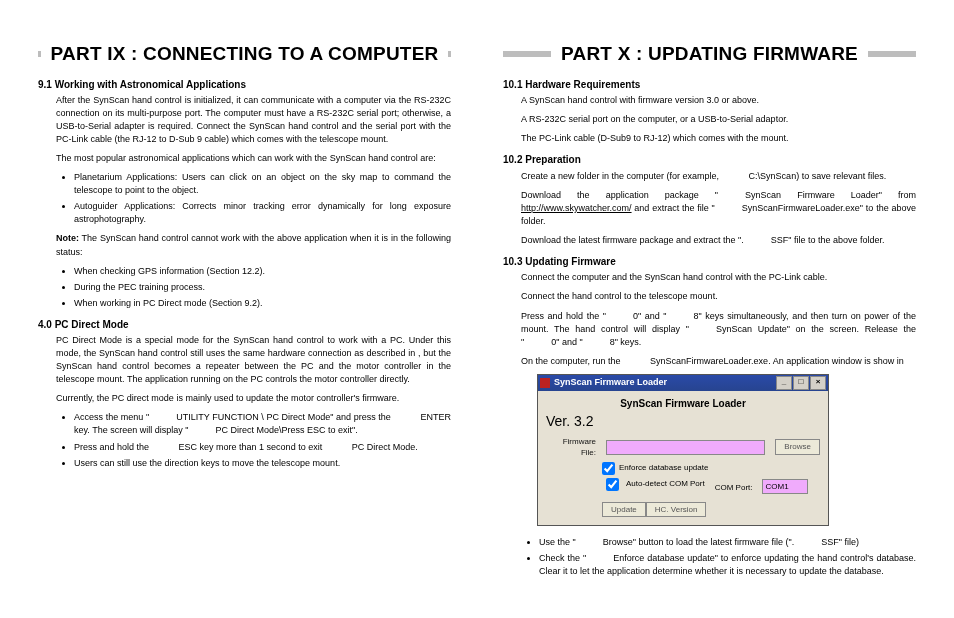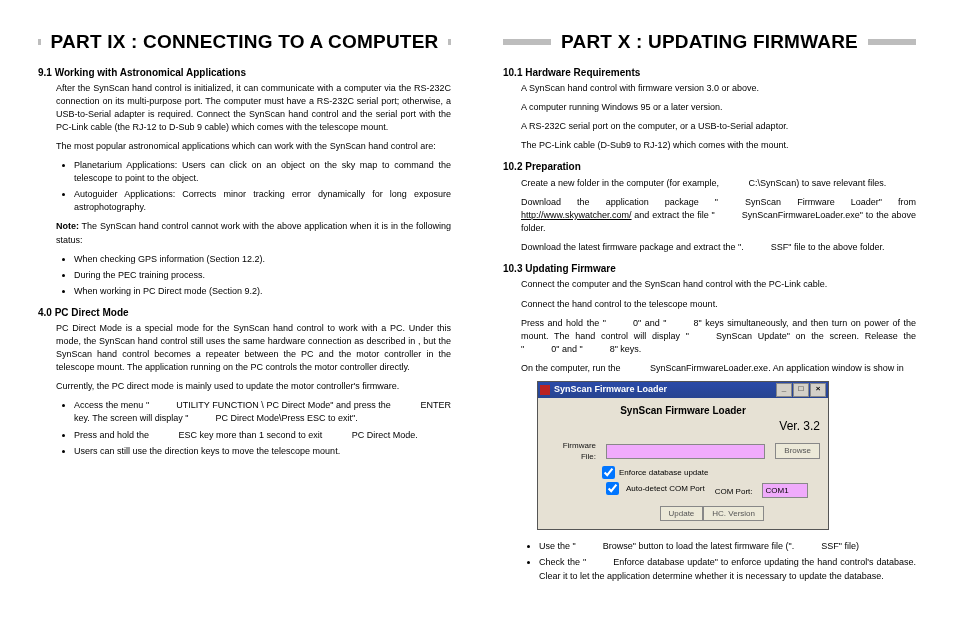--- a/index.html
+++ b/index.html
@@ -14,20 +14,21 @@
     height: 618px;
     box-sizing: border-box;
   }
   .columns {
     display: flex;
     gap: 52px;
   }
   .col {
     flex: 1;
     min-width: 0;
+    margin-top: 12px;
   }
   .part-header {
     display: flex;
     align-items: center;
     justify-content: center;
     gap: 10px;
     margin-bottom: 10px;
   }
   .part-header .bar {
     flex: 1;
@@ -88,34 +89,34 @@
   }
   .appshot .sysbtns { display:flex; gap:0; }
   .appshot .sysbtn {
     width: 14px; height: 12px;
     background:#d4d0c8; border:1px solid #888;
     font-size:8px; line-height:10px; text-align:center; color:#000;
     margin-left:1px;
   }
   .appshot .inner { padding: 4px 8px 8px 8px; }
   .appshot .app-title { text-align:center; font-weight:bold; font-size:10px; margin:2px 0 0 0; }
-  .appshot .app-ver { text-align:right; font-size:12px; margin-bottom:4px; }
+  .appshot .app-ver { text-align:left; font-size:14px; margin-bottom:4px; }
   .appshot .row { display:flex; align-items:center; gap:10px; margin:3px 0; font-size:8px; }
   .appshot .lbl { width:50px; text-align:right; color:#111; }
   .appshot input[type=text] {
     height:13px; border:1px solid #888; background:#f0abfc; font-size:8px; padding:0 2px;
   }
   .appshot .btn {
     border:1px solid #888; background:#ece9d8; padding:1px 8px; font-size:8px;
     color:#555;
   }
   .appshot .chk { display:flex; align-items:center; gap:4px; font-size:8px; margin-left:56px;}
   .appshot .chk input { margin:0; }
   .appshot .rowline { margin-left:56px; display:flex; align-items:flex-end; gap:10px; font-size:8px;}
-  .appshot .btnrow { display:flex; justify-content:flex-end; margin:8px 56px 0 56px;}
+  .appshot .btnrow { display:flex; justify-content:flex-start; margin:8px 56px 0 56px;}
 </style>
 </head>
 <body>
 
 <div class="columns">
 
   <div class="col">
     <div class="part-header">
       <div class="bar"></div>
       <div class="title">PART IX : CONNECTING TO A COMPUTER</div>
@@ -156,21 +157,20 @@
 
   <div class="col">
     <div class="part-header">
       <div class="bar"></div>
       <div class="title">PART X : UPDATING FIRMWARE</div>
       <div class="bar"></div>
     </div>
 
     <div class="section-head">10.1 Hardware Requirements</div>
     <p class="body">A SynScan hand control with firmware version 3.0 or above.</p>
-    <p class="body">A computer running Windows 95 or a later version.</p>
     <p class="body">A RS-232C serial port on the computer, or a USB-to-Serial adaptor.</p>
     <p class="body">The PC-Link cable (D-Sub9 to RJ-12) which comes with the mount.</p>
 
     <div class="section-head">10.2 Preparation</div>
     <p class="body">
       <span>Create a new folder in the computer (for example, </span><span class="cond">C:\SynScan</span><span>) to save relevant files.</span>
     </p>
     <p class="body">
       <span>Download the application package "</span><span class="cond">SynScan Firmware Loader</span><span>" from </span><span class="u">http://www.skywatcher.com/</span><span> and extract the file "</span><span class="cond">SynScanFirmwareLoader.exe</span><span>" to the above folder.</span>
     </p>

